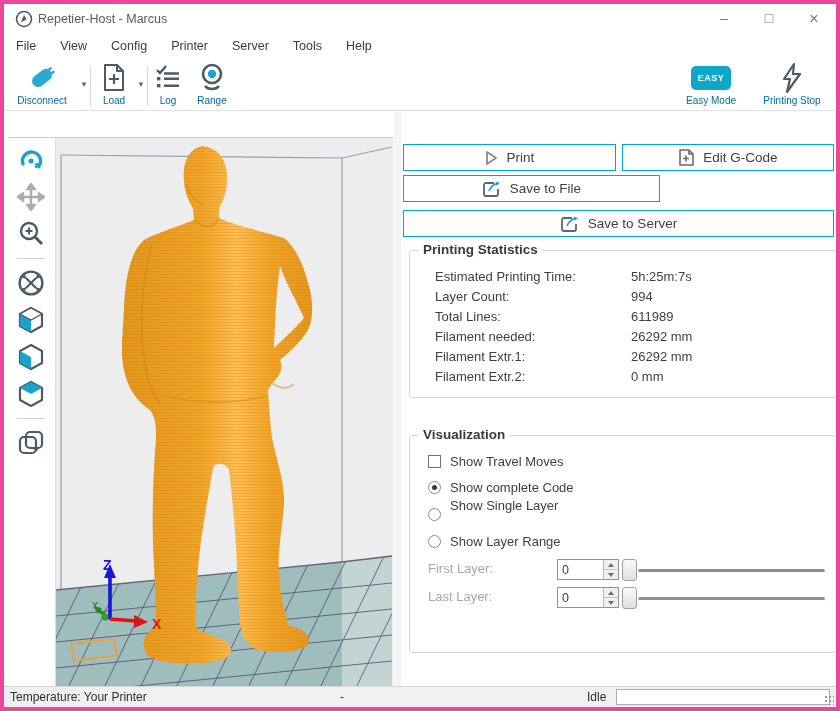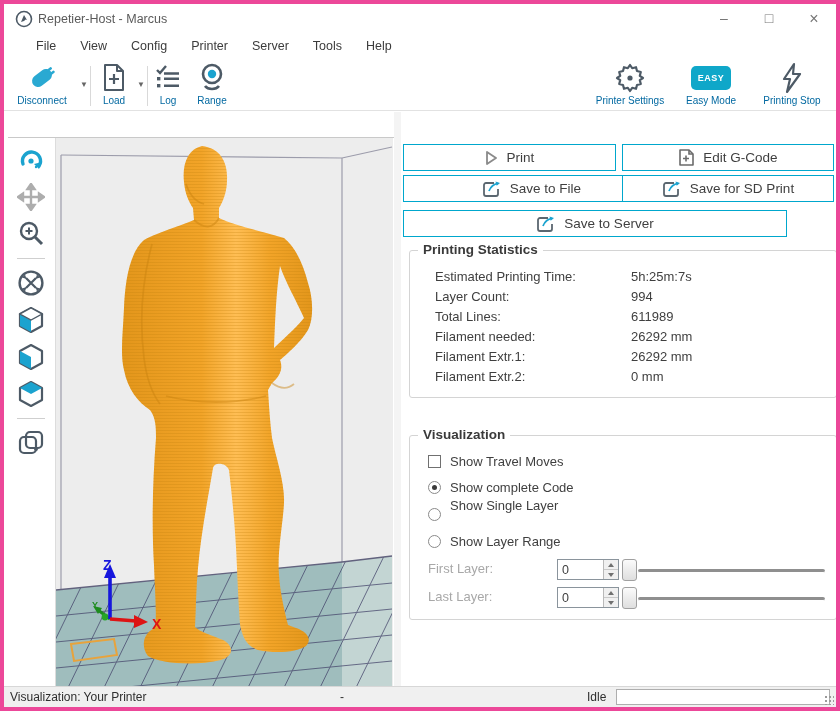--- a/index.html
+++ b/index.html
@@ -7,21 +7,21 @@
   body { font-family:"Liberation Sans","DejaVu Sans",sans-serif; color:#3f3f3f; }
   .window { position:relative; width:840px; height:711px; background:#ffffff; border:4px solid #ec4899; overflow:hidden; }
   .abs { position:absolute; }
 
   
   .titlebar { position:absolute; left:0; top:0; width:100%; height:30px; background:#fff; }
   .title-text { position:absolute; left:34px; top:8px; font-size:12.5px; color:#5a5a5a; }
   .winbtn { position:absolute; top:0; width:34px; height:29px; text-align:center; line-height:29px; font-size:14px; color:#777; cursor:default; }
 
   
-  .menubar { position:absolute; left:0; top:30px; width:100%; height:24px; background:#fff; display:flex; align-items:center; padding-left:20px; }
+  .menubar { position:absolute; left:0; top:30px; width:100%; height:24px; background:#fff; display:flex; align-items:center; padding-left:0; }
   .menu-item { font-size:12.5px; color:#3c3c3c; padding:3px 12px; }
 
   
   .toolbar { position:absolute; left:0; top:54px; width:100%; height:53px; background:#fff; border-bottom:1px solid #e2e2e2; }
   .tool { position:absolute; top:4px; text-align:center; }
   .tool .ticon { height:32px; display:flex; align-items:center; justify-content:center; }
   .tool .tlabel { font-size:10px; color:#0369a1; margin-top:1px; white-space:nowrap; }
   .tool-sep { position:absolute; top:8px; width:1px; height:40px; background:#d9d9d9; }
   .drop-arrow { position:absolute; top:22px; font-size:8px; color:#666; }
   .easy-badge { display:inline-block; width:40px; height:24px; border-radius:5px; background:#0fa7c9; color:#fff; font-size:9px; font-weight:bold; line-height:24px; text-align:center; letter-spacing:.5px; }
@@ -138,31 +138,20 @@
       <div class="ticon">
         <svg width="30" height="30" viewBox="0 0 30 30">
           <circle cx="15" cy="11" r="9" fill="none" stroke="#4d5a66" stroke-width="2.6"></circle>
           <circle cx="15" cy="11" r="4.2" fill="#1ba3cf"></circle>
           <path d="M8,23 c3,4 11,4 14,0" fill="none" stroke="#4d5a66" stroke-width="2.6"></path>
         </svg>
       </div>
       <div class="tlabel">Range</div>
     </div>
 
-    <div class="tool" style="left:582px;width:88px">
-      <div class="ticon">
-        <svg width="32" height="32" viewBox="0 0 32 32">
-          <g fill="none" stroke="#4d5a66" stroke-width="2.2" stroke-linejoin="round">
-            <path d="M16,3 l2.2,3.2 3.8,-1 1,3.8 3.8,1 -1,3.8 3.2,2.2 -3.2,2.2 1,3.8 -3.8,1 -1,3.8 -3.8,-1 -2.2,3.2 -2.2,-3.2 -3.8,1 -1,-3.8 -3.8,-1 1,-3.8 -3.2,-2.2 3.2,-2.2 -1,-3.8 3.8,-1 1,-3.8 3.8,1 z"></path>
-          </g>
-          <circle cx="16" cy="16" r="2.6" fill="#4d5a66"></circle>
-        </svg>
-      </div>
-      <div class="tlabel">Printer Settings</div>
-    </div>
     <div class="tool" style="left:676px;width:62px">
       <div class="ticon">
           <span class="easy-badge">EASY</span>
         </div>
       <div class="tlabel">Easy Mode</div>
     </div>
     <div class="tool" style="left:742px;width:92px">
       <div class="ticon">
         <svg width="26" height="32" viewBox="0 0 26 32">
           <path d="M15,2 L5,17 h6 L8,30 L21,12 h-7 Z" fill="none" stroke="#4d5a66" stroke-width="2.2" stroke-linejoin="round"></path>
@@ -391,29 +380,21 @@
       <span>Edit G-Code</span>
     </div>
     <div class="btn" style="left:2px;top:63px;width:257px">
       <svg width="19" height="17" viewBox="0 0 19 17">
         <path d="M12,3 h-8 a2,2 0 0 0 -2,2 v9 a2,2 0 0 0 2,2 h10 a2,2 0 0 0 2,-2 v-5" fill="none" stroke="#5b6770" stroke-width="1.8"></path>
         <path d="M7,11 C9,6 12,4 16,3.4" fill="none" stroke="#1ba3cf" stroke-width="1.8"></path>
         <path d="M18,3 l-4.5,-1.6 l1.2,4.4 z" fill="#1ba3cf"></path>
       </svg>
       <span>Save to File</span>
     </div>
-    <div class="btn" style="left:221px;top:63px;width:212px">
-      <svg width="19" height="17" viewBox="0 0 19 17">
-        <path d="M12,3 h-8 a2,2 0 0 0 -2,2 v9 a2,2 0 0 0 2,2 h10 a2,2 0 0 0 2,-2 v-5" fill="none" stroke="#5b6770" stroke-width="1.8"></path>
-        <path d="M7,11 C9,6 12,4 16,3.4" fill="none" stroke="#1ba3cf" stroke-width="1.8"></path>
-        <path d="M18,3 l-4.5,-1.6 l1.2,4.4 z" fill="#1ba3cf"></path>
-      </svg>
-      <span>Save for SD Print</span>
-    </div>
-    <div class="btn" style="left:2px;top:98px;width:384px">
+    <div class="btn" style="left:2px;top:98px;width:431px">
       <svg width="19" height="17" viewBox="0 0 19 17">
         <path d="M12,3 h-8 a2,2 0 0 0 -2,2 v9 a2,2 0 0 0 2,2 h10 a2,2 0 0 0 2,-2 v-5" fill="none" stroke="#5b6770" stroke-width="1.8"></path>
         <path d="M7,11 C9,6 12,4 16,3.4" fill="none" stroke="#1ba3cf" stroke-width="1.8"></path>
         <path d="M18,3 l-4.5,-1.6 l1.2,4.4 z" fill="#1ba3cf"></path>
       </svg>
       <span>Save to Server</span>
     </div>
 
     <div class="groupbox" style="left:8px;top:138px;width:428px;height:148px">
       <span class="group-title">Printing Statistics</span>
@@ -424,21 +405,21 @@
       <span class="stat-label" style="top:58px">Total Lines:</span>
       <span class="stat-value" style="top:58px">611989</span>
       <span class="stat-label" style="top:78px">Filament needed:</span>
       <span class="stat-value" style="top:78px">26292 mm</span>
       <span class="stat-label" style="top:98px">Filament Extr.1:</span>
       <span class="stat-value" style="top:98px">26292 mm</span>
       <span class="stat-label" style="top:118px">Filament Extr.2:</span>
       <span class="stat-value" style="top:118px">0 mm</span>
     </div>
 
-    <div class="groupbox" style="left:8px;top:323px;width:428px;height:185px">
+    <div class="groupbox" style="left:8px;top:323px;width:428px;height:218px">
       <span class="group-title">Visualization</span>
 
       <span class="checkbox" style="left:18px;top:19px"></span>
       <span class="ctl-label" style="left:40px;top:18px">Show Travel Moves</span>
 
       <span class="radio sel" style="left:18px;top:45px"></span>
       <span class="ctl-label" style="left:40px;top:44px">Show complete Code</span>
 
       <span class="radio" style="left:18px;top:72px"></span>
       <span class="ctl-label" style="left:40px;top:62px">Show Single Layer</span>
@@ -464,20 +445,20 @@
             <span class="spin-up"></span>
             <span class="spin-dn"></span>
           </span>
       </div>
       <div class="slider-track" style="left:228px;top:161px;width:187px"></div>
       <div class="slider-thumb" style="left:212px;top:151px"></div>
     </div>
   </div>
 
   <div class="statusbar">
-    <span class="abs" style="left:6px;top:3px">Visualization: Your Printer</span>
+    <span class="abs" style="left:6px;top:3px">Temperature: Your Printer</span>
     <span class="abs" style="left:336px;top:3px">-</span>
     <span class="abs" style="left:583px;top:3px">Idle</span>
     <div class="progress"></div>
     <div class="grip"></div>
   </div>
 
 </div>
 
 </body></html>

